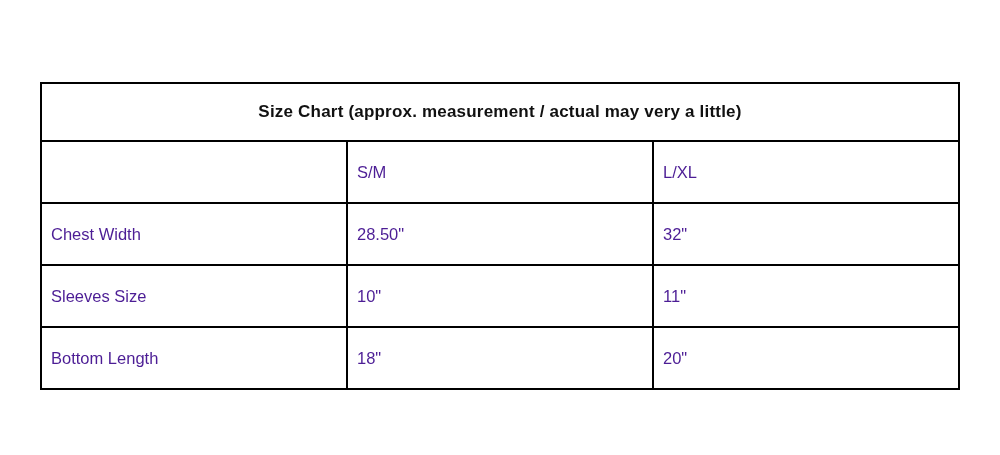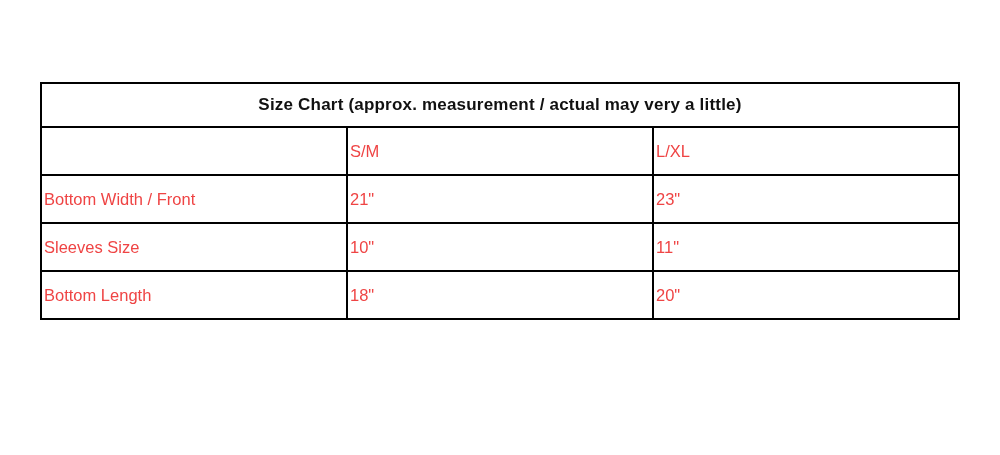--- a/index.html
+++ b/index.html
@@ -26,36 +26,36 @@
     top: 82px;
     width: 920px;
   }
   table.size-chart {
     border-collapse: collapse;
     width: 920px;
     table-layout: fixed;
   }
   table.size-chart td, table.size-chart th {
     border: 2px solid #000000;
-    padding: 2px;
+    padding: 9px;
     vertical-align: middle;
   }
   .title-cell {
     height: 38px;
     text-align: center;
     font-weight: bold;
     font-size: 17px;
     letter-spacing: 0.2px;
     color: #111111;
   }
   .row-cell {
     height: 42px;
     font-size: 16.5px;
     font-weight: normal;
-    color: #ef4444;
+    color: #4c1d95;
     padding-left: 8px;
   }
   .col-label { width: 500px; }
   .col-sm { width: 205px; }
   .col-lxl { width: 213px; margin-left: 24px; }
   .empty-cell { }
 </style>
 </head>
 <body>
 
@@ -65,23 +65,23 @@
       <tbody>
         <tr>
           <td class="title-cell" colspan="3">Size Chart (approx. measurement / actual may very a little)</td>
         </tr>
         <tr>
           <td class="row-cell col-label empty-cell"></td>
           <td class="row-cell col-sm">S/M</td>
           <td class="row-cell col-lxl">L/XL</td>
         </tr>
         <tr>
-          <td class="row-cell col-label">Bottom Width / Front</td>
-          <td class="row-cell col-sm">21"</td>
-          <td class="row-cell col-lxl">23"</td>
+          <td class="row-cell col-label">Chest Width</td>
+          <td class="row-cell col-sm">28.50"</td>
+          <td class="row-cell col-lxl">32"</td>
         </tr>
         <tr>
           <td class="row-cell col-label">Sleeves Size</td>
           <td class="row-cell col-sm">10"</td>
           <td class="row-cell col-lxl">11"</td>
         </tr>
         <tr>
           <td class="row-cell col-label">Bottom Length</td>
           <td class="row-cell col-sm">18"</td>
           <td class="row-cell col-lxl">20"</td>

